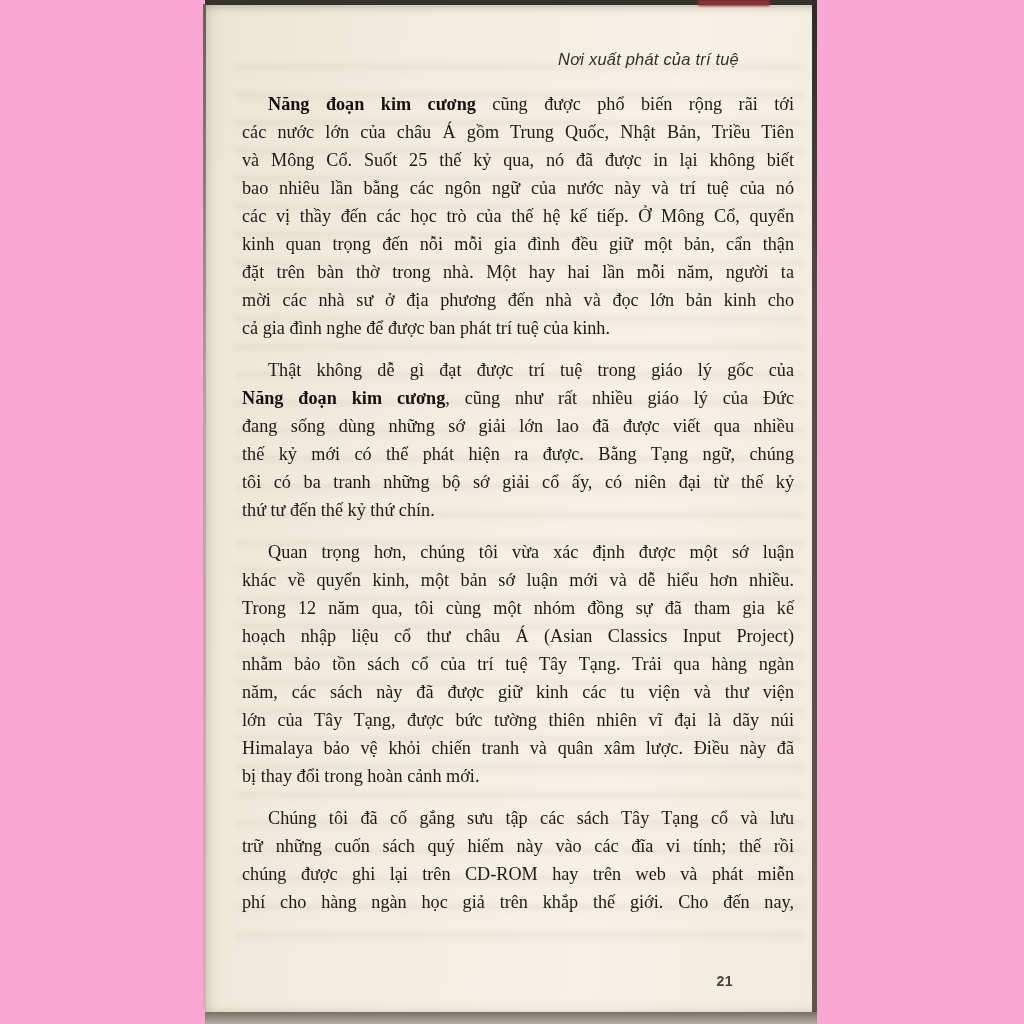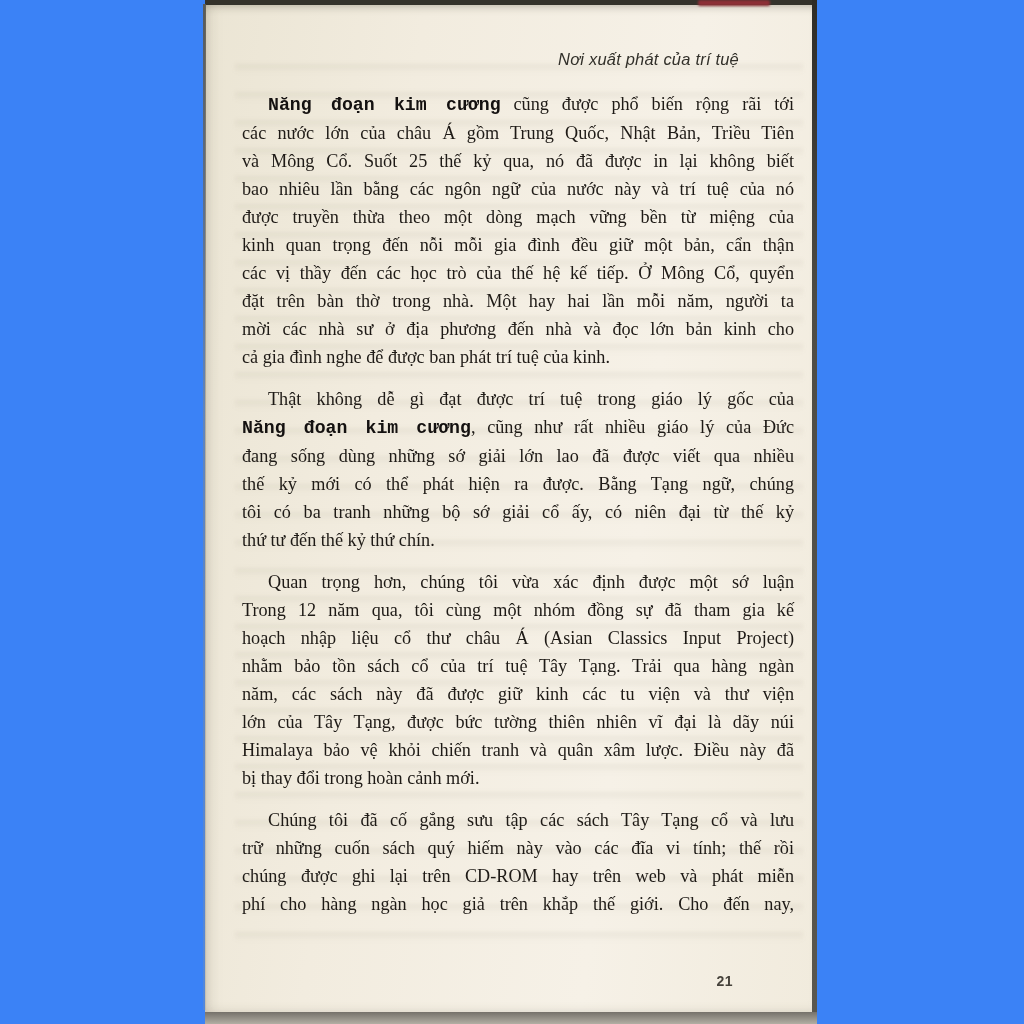--- a/index.html
+++ b/index.html
@@ -1,18 +1,18 @@
 <!DOCTYPE html>
 <html><head>
 <meta charset="utf-8">
 <style>
   html, body { margin:0; padding:0; background:#ffffff; }
   .stage {
     position:relative; width:1024px; height:1024px; overflow:hidden;
-    background:#3b82f6;
+    background:#f9a8d4;
     font-family:"Liberation Serif","DejaVu Serif",serif;
   }
   
   .page {
     position:absolute; left:205px; top:4px; width:610px; height:1012px;
     background:linear-gradient(97deg,#ebe5d4 0%,#f2ecdf 30%,#f6f1e7 68%,#f1ebdd 100%);
     box-shadow: inset 10px 0 16px -10px rgba(120,112,95,0.40),
                 inset 0 -8px 12px -6px rgba(120,110,95,0.30),
                 inset 0 10px 10px -8px rgba(80,75,60,0.35);
   }
@@ -29,21 +29,21 @@
     font-style:italic; font-size:16.5px; color:#32302a; letter-spacing:0.2px;
   }
   .body {
     position:absolute; left:37px; top:86px; width:552px;
     color:#1e1a16; font-size:18.2px; line-height:28px;
   }
   .para { margin:0 0 14px 0; }
   .line { text-align:justify; text-align-last:justify; min-height:28px; }
   .line.first { text-indent:26px; }
   .line.lastleft { text-align-last:left; }
-  .line b { font-weight:bold; color:#141110;font-family:Liberation Mono, monospace; }
+  .line b { font-weight:bold; color:#141110; }
   .page-number {
     position:absolute; top:969px; right:82px;
     font-family:"Liberation Sans","DejaVu Sans",sans-serif;
     font-size:14px; font-weight:bold; color:#46423b; letter-spacing:0.5px;
   }
   
   .edge-top   { position:absolute; left:205px; top:0; width:612px; height:5px; background:#34322b; }
   .red-mark   { position:absolute; left:698px; top:0; width:72px; height:6px;
                 background:#8c2f36; filter:blur(1.2px); border-radius:2px; }
   .edge-right { position:absolute; left:812px; top:0; width:5px; height:1018px;
@@ -63,37 +63,37 @@
     <div class="ghost"></div>
 
     <div class="running-title">Nơi xuất phát của trí tuệ</div>
 
     <div class="body" id="body-text">
         <div class="para">
           <div class="line first"><b>Năng đoạn kim cương</b> cũng được phổ biến rộng rãi tới</div>
           <div class="line">các nước lớn của châu Á gồm Trung Quốc, Nhật Bản, Triều Tiên</div>
           <div class="line">và Mông Cổ. Suốt 25 thế kỷ qua, nó đã được in lại không biết</div>
           <div class="line">bao nhiêu lần bằng các ngôn ngữ của nước này và trí tuệ của nó</div>
-          <div class="line">được truyền thừa theo một dòng mạch vững bền từ miệng của</div>
+          <div class="line">các vị thầy đến các học trò của thế hệ kế tiếp. Ở Mông Cổ, quyển</div>
           <div class="line">kinh quan trọng đến nỗi mỗi gia đình đều giữ một bản, cẩn thận</div>
-          <div class="line">các vị thầy đến các học trò của thế hệ kế tiếp. Ở Mông Cổ, quyển</div>
           <div class="line">đặt trên bàn thờ trong nhà. Một hay hai lần mỗi năm, người ta</div>
           <div class="line">mời các nhà sư ở địa phương đến nhà và đọc lớn bản kinh cho</div>
           <div class="line lastleft">cả gia đình nghe để được ban phát trí tuệ của kinh.</div>
         </div>
         <div class="para">
           <div class="line first">Thật không dễ gì đạt được trí tuệ trong giáo lý gốc của</div>
           <div class="line"><b>Năng đoạn kim cương</b>, cũng như rất nhiều giáo lý của Đức</div>
           <div class="line">đang sống dùng những sớ giải lớn lao đã được viết qua nhiều</div>
           <div class="line">thế kỷ mới có thể phát hiện ra được. Bằng Tạng ngữ, chúng</div>
           <div class="line">tôi có ba tranh những bộ sớ giải cổ ấy, có niên đại từ thế kỷ</div>
           <div class="line lastleft">thứ tư đến thế kỷ thứ chín.</div>
         </div>
         <div class="para">
           <div class="line first">Quan trọng hơn, chúng tôi vừa xác định được một sớ luận</div>
+          <div class="line">khác về quyển kinh, một bản sớ luận mới và dễ hiểu hơn nhiều.</div>
           <div class="line">Trong 12 năm qua, tôi cùng một nhóm đồng sự đã tham gia kế</div>
           <div class="line">hoạch nhập liệu cổ thư châu Á (Asian Classics Input Project)</div>
           <div class="line">nhằm bảo tồn sách cổ của trí tuệ Tây Tạng. Trải qua hàng ngàn</div>
           <div class="line">năm, các sách này đã được giữ kinh các tu viện và thư viện</div>
           <div class="line">lớn của Tây Tạng, được bức tường thiên nhiên vĩ đại là dãy núi</div>
           <div class="line">Himalaya bảo vệ khỏi chiến tranh và quân xâm lược. Điều này đã</div>
           <div class="line lastleft">bị thay đổi trong hoàn cảnh mới.</div>
         </div>
         <div class="para">
           <div class="line first">Chúng tôi đã cố gắng sưu tập các sách Tây Tạng cổ và lưu</div>

